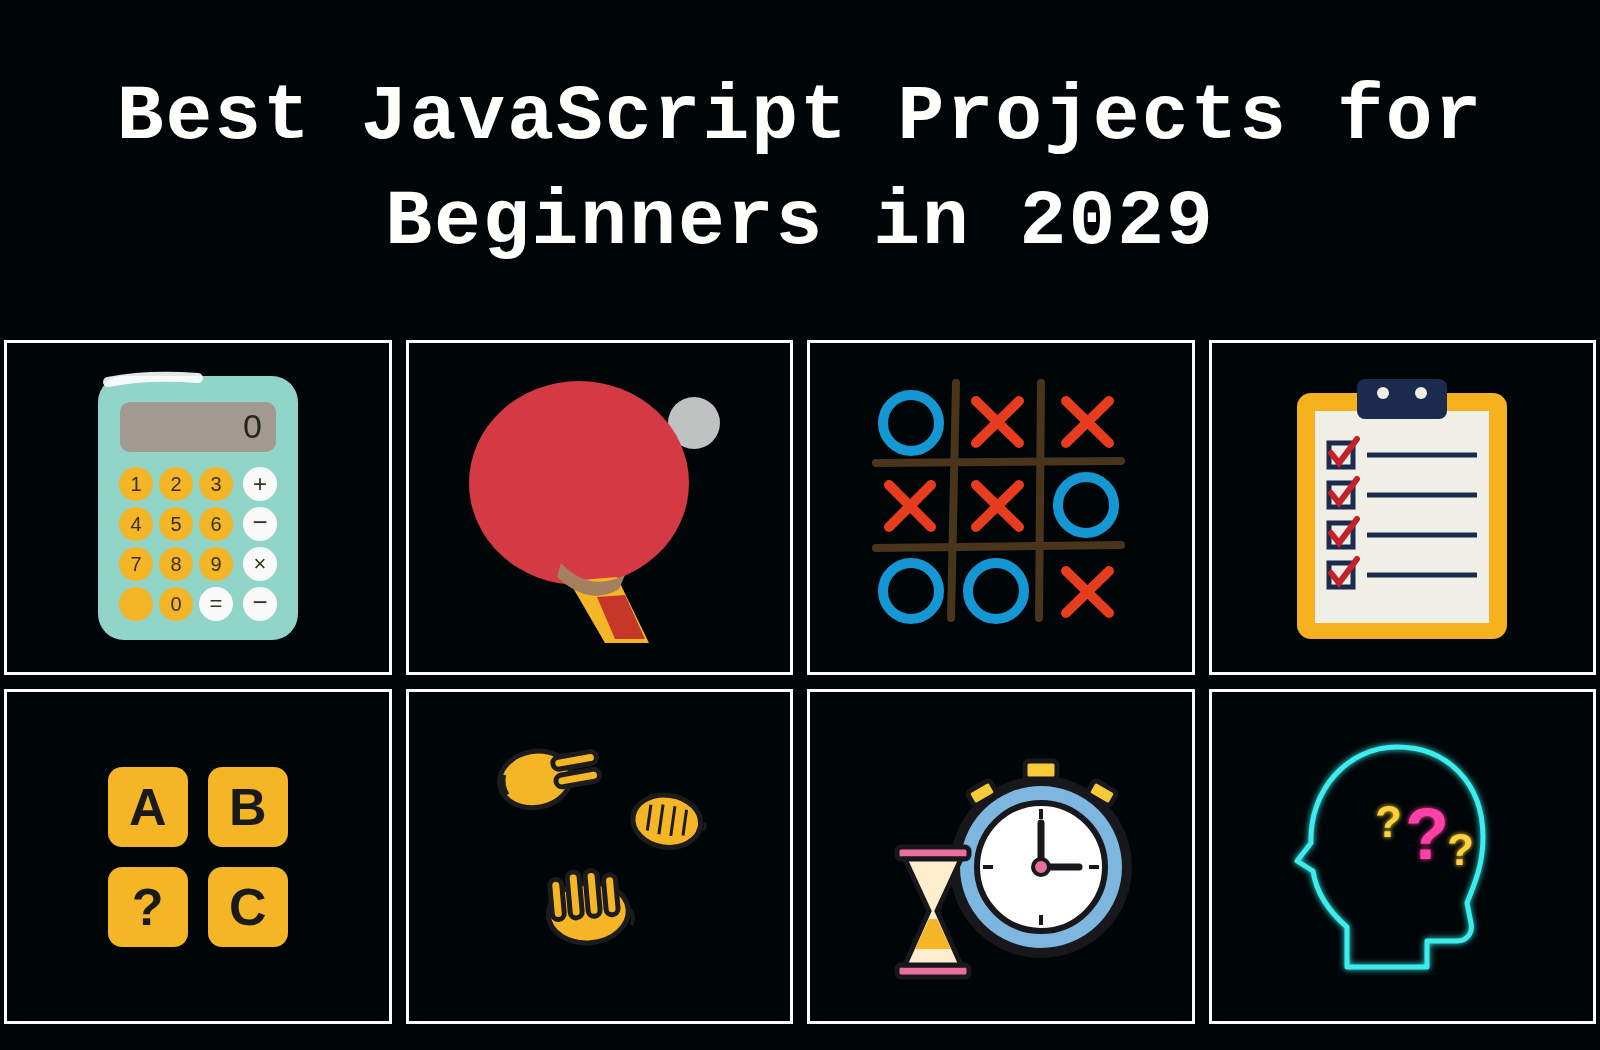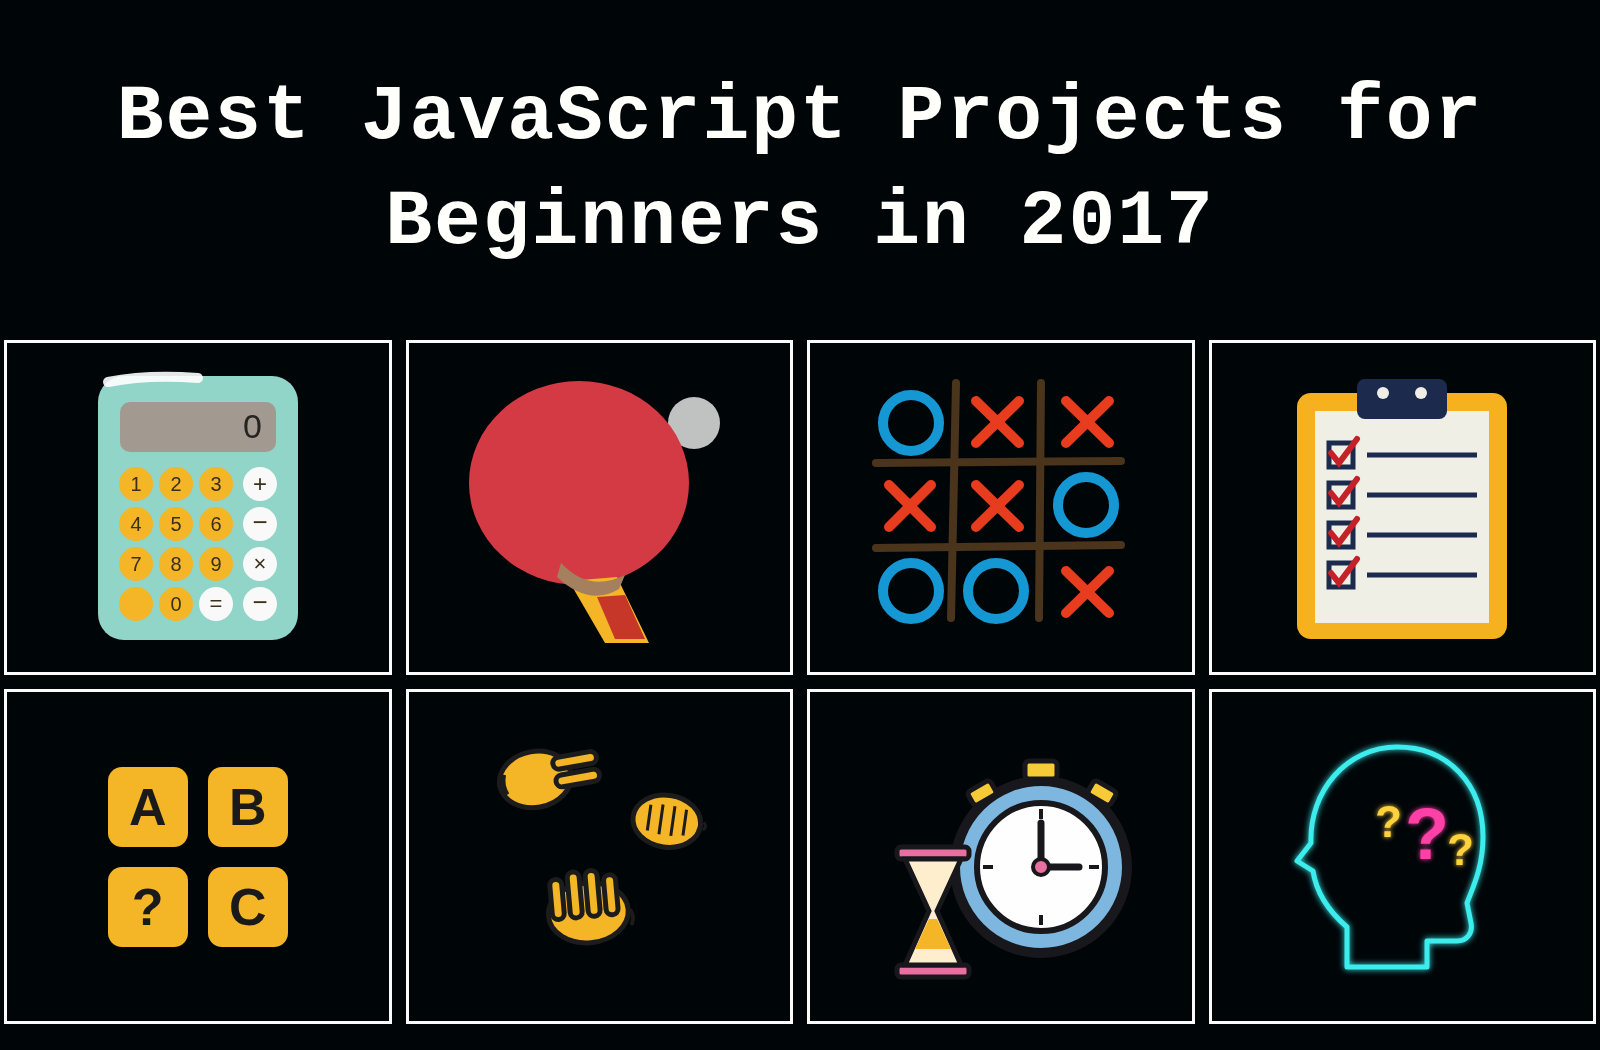--- a/index.html
+++ b/index.html
@@ -44,21 +44,21 @@
 }
 .card svg { display: block; }
 
 .wg-tile { width: 80px; height: 80px; background: #f4b526; border-radius: 14px; display: flex; align-items: center; justify-content: center; font-size: 52px; font-weight: bold; color: #1a1a1a; font-family: "Trebuchet MS", sans-serif; }
 .wg-grid { display: grid; grid-template-columns: 80px 80px; grid-template-rows: 80px 80px; gap: 20px; }
 </style>
 </head>
 <body>
 
 <div class="header">
-  <h1 class="title">Best JavaScript Projects for Beginners in 2017</h1>
+  <h1 class="title">Best JavaScript Projects for Beginners in 2029</h1>
 </div>
 
 <div class="grid">
 
   <div class="card">
     <svg width="220" height="280" viewBox="0 0 220 280">
       <rect x="10" y="8" width="200" height="264" rx="26" fill="#91d4c8"></rect>
       <path d="M20 14 Q60 6 110 10" stroke="#ffffff" stroke-width="10" fill="none" stroke-linecap="round" opacity="0.9"></path>
       <rect x="32" y="34" width="156" height="50" rx="10" fill="#a29a91"></rect>
       <text x="174" y="70" font-size="34" font-family="sans-serif" fill="#262421" text-anchor="end">0</text>

